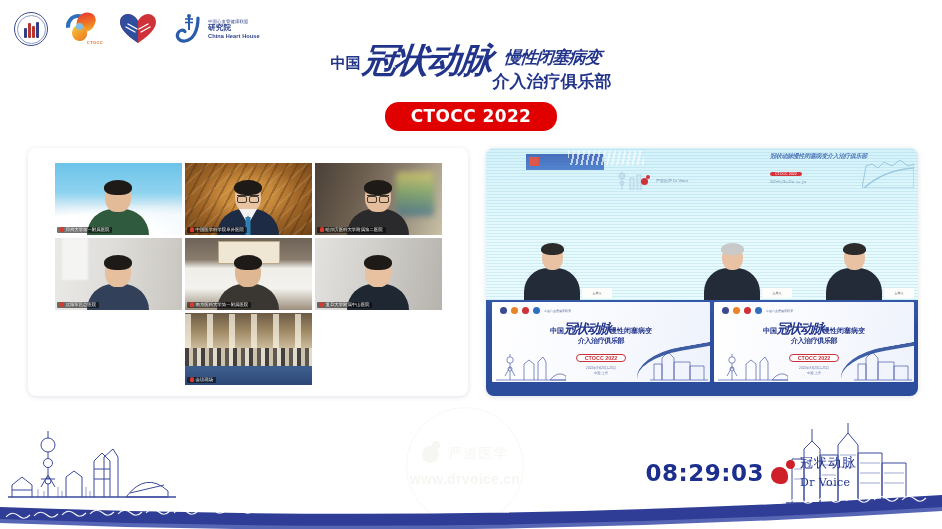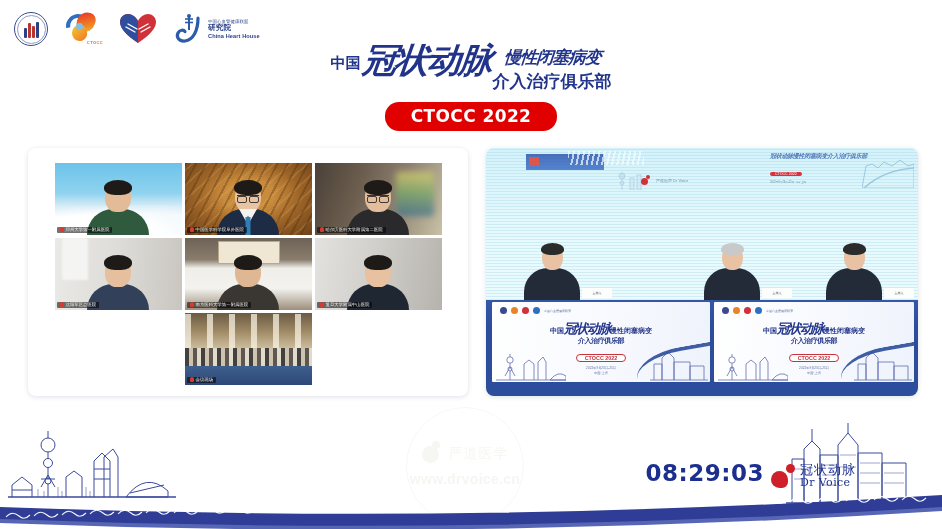--- a/index.html
+++ b/index.html
@@ -486,21 +486,21 @@
     position:absolute; right:0; top:0; width:9px; height:9px;
     border-radius:50%; background:#cf1f28;
   }
   .brand-text { line-height:1.05; }
   .brand-cn {
     font-size:13px; color:#1c2f8f; letter-spacing:1px;
     font-family:"DejaVu Sans", sans-serif;
   }
   .brand-en {
     font-size:11px; color:#1c2f8f; font-family:"DejaVu Serif", serif;
-    letter-spacing:.4px; margin-top:1px;
+    letter-spacing:.4px; margin-top:8px;
   }
 
   .footer-skyline { position:absolute; left:8px; bottom:26px; width:300px; height:76px; }
   .footer-bund    { position:absolute; right:6px; bottom:18px; width:150px; height:92px; }
   .footer-ribbon  { position:absolute; left:0; right:0; bottom:0; height:34px; }
 </style>
 </head>
 <body>
 
 <div class="logo-bar">

